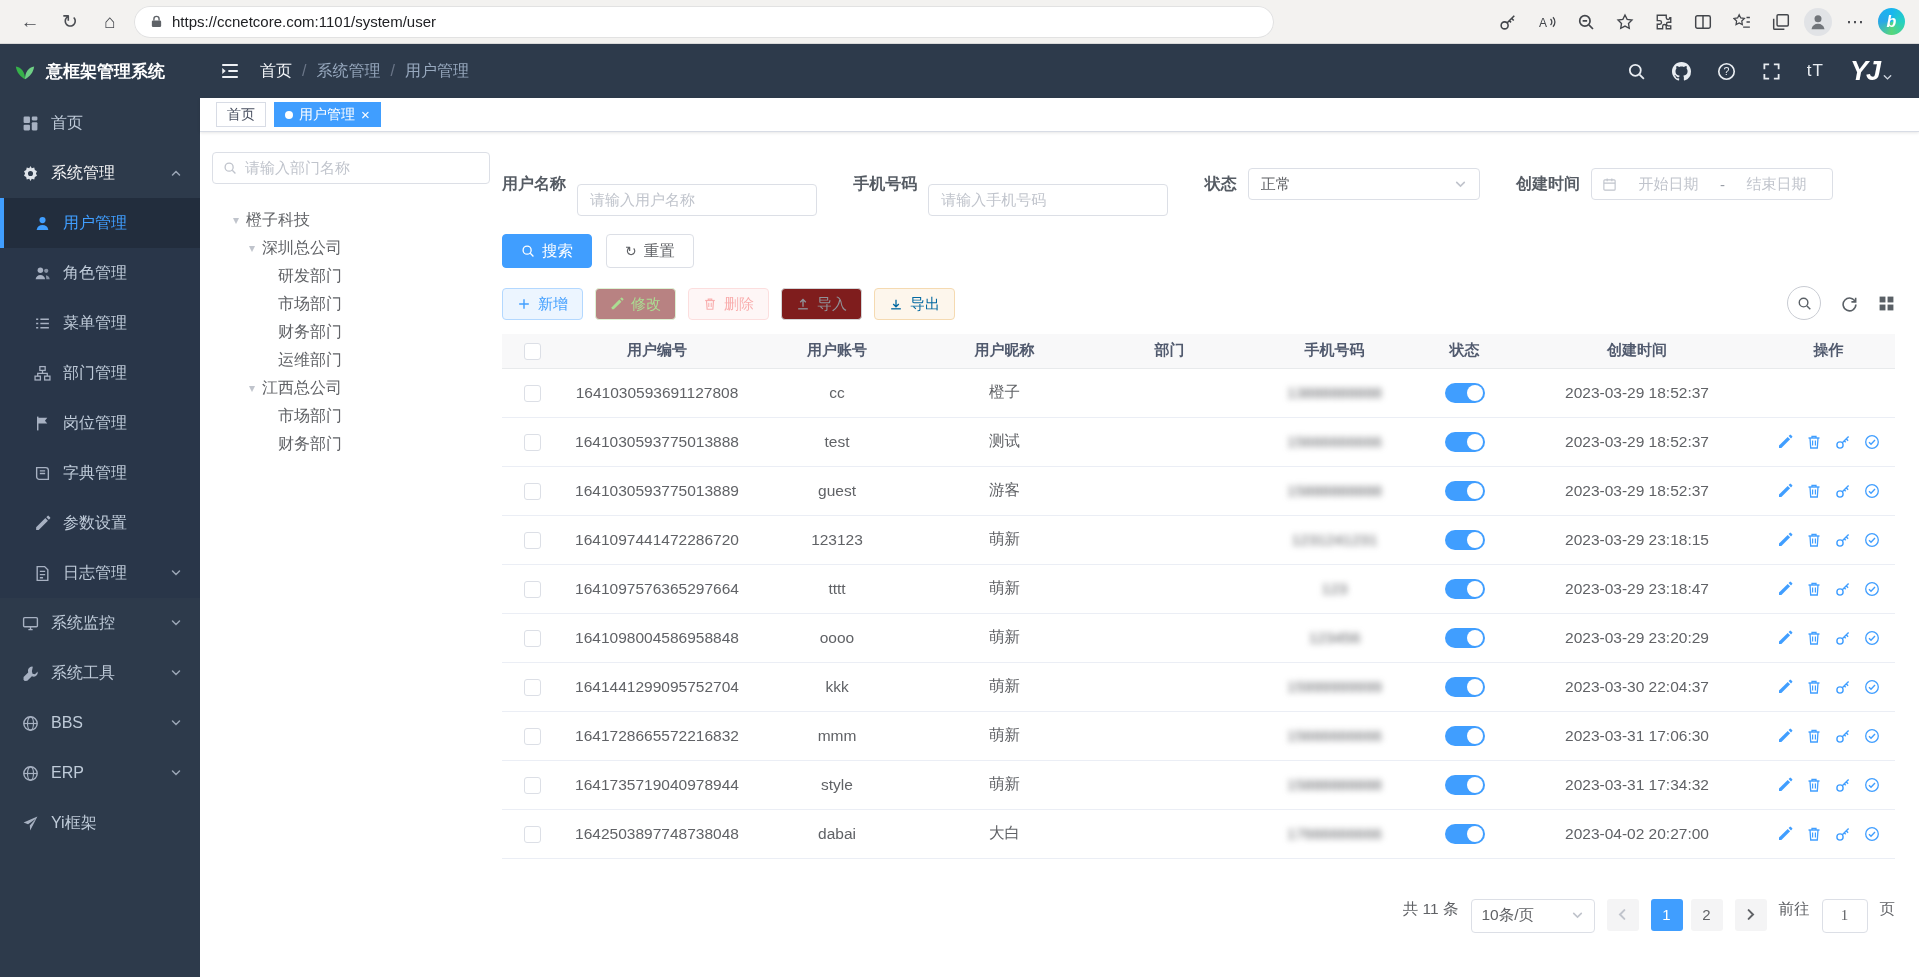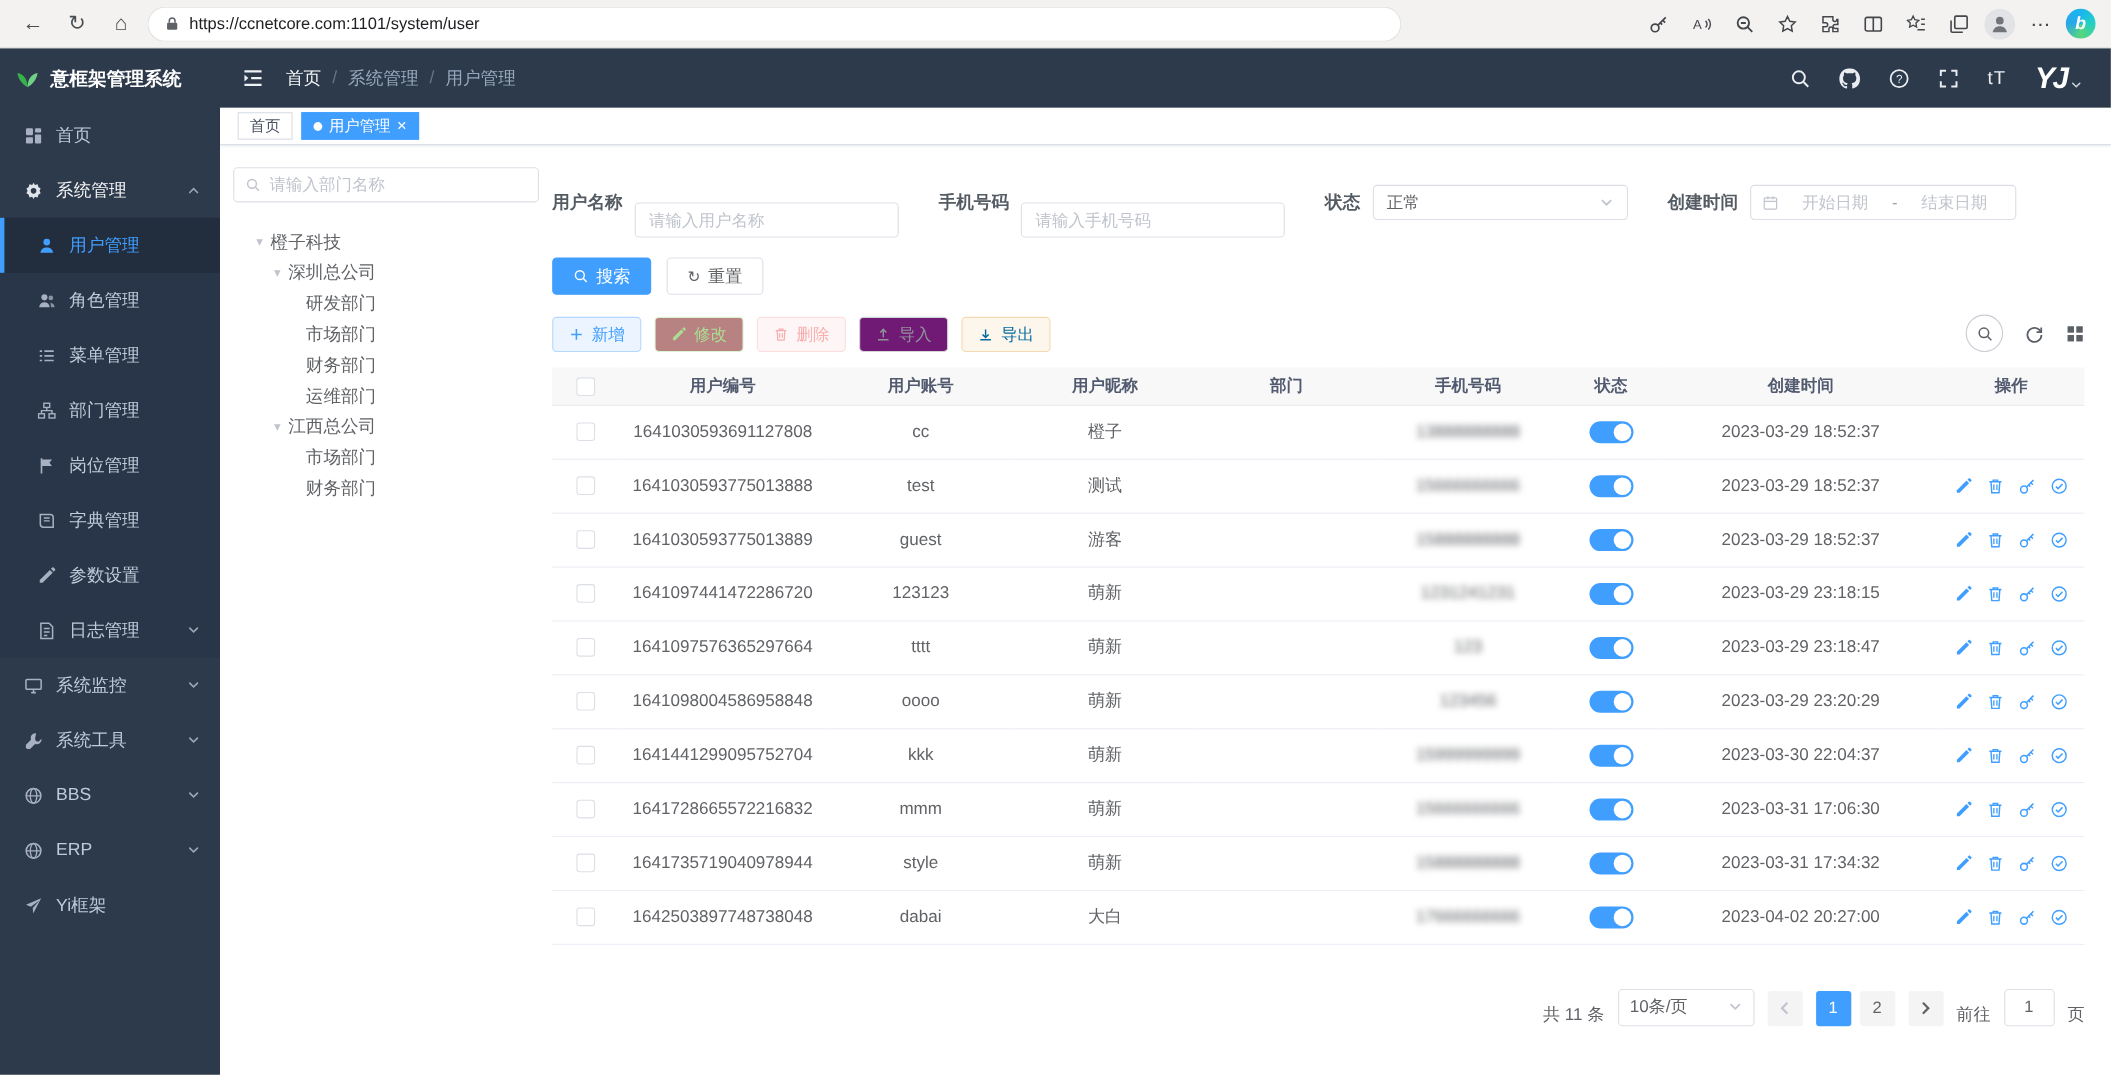--- a/index.html
+++ b/index.html
@@ -1,20 +1,20 @@
 <!DOCTYPE html>
 <html><head>
 <meta charset="utf-8">
 <style>
   *{margin:0;padding:0;box-sizing:border-box;}
   body{width:1919px;height:977px;overflow:hidden;background:#fff;color:#606266;
        font-family:"Liberation Sans","DejaVu Sans",sans-serif;font-size:16px;}
   .ic{display:inline-flex;align-items:center;justify-content:center;line-height:1;}
   .ic svg{width:1em;height:1em;display:block;}
-  input{font-family:Liberation Sans, sans-serif;}
+  input{font-family:Liberation Serif, serif;}
 
   
   .browser{height:44px;background:#f3f2f0;border-bottom:1px solid #d9d9d9;display:flex;align-items:center;padding:0 14px;gap:8px;}
   .bic{width:32px;height:32px;display:flex;align-items:center;justify-content:center;color:#4a4d52;font-size:19px;border-radius:6px;cursor:pointer;}
   .addr{flex:1;max-width:1140px;height:32px;background:#fff;border-radius:16px;display:flex;align-items:center;padding:0 16px;gap:9px;box-shadow:inset 0 0 0 1px #e2e2e2;cursor:text;}
   .lockic{color:#5f6368;font-size:13px;}
   .url{font-size:15px;color:#202124;white-space:nowrap;}
   .bicons{display:flex;align-items:center;gap:7px;margin-left:auto;}
   .bicons .bic{font-size:18px;color:#43464b;}
   .avatar{width:28px;height:28px;border-radius:50%;background:#e1e3e6;color:#71757a;display:flex;align-items:center;justify-content:center;font-size:20px;overflow:hidden;cursor:pointer;}
@@ -88,40 +88,40 @@
   .btn .ic{font-size:14px;}
   .btn-search{height:34px;padding:0 18px;background:#409eff;border-color:#409eff;color:#fff;}
   .btn-reset{height:34px;padding:0 18px;border-color:#dcdfe6;color:#606266;}
 
   .action-row{margin-top:18px;display:flex;align-items:flex-end;}
   .tbtns{display:flex;gap:12px;}
   .btn-sm{height:32px;padding:0 14px;font-size:15px;}
   .plain-primary{background:#ecf5ff;border-color:#b3d8ff;color:#409eff;}
   .plain-success{background:#7f1d1d;border-color:#c2e7b0;color:#67c23a;}
   .plain-danger{background:#fef0f0;border-color:#fbc4c4;color:#f56c6c;}
-  .plain-info{background:#701a75;border-color:#d3d4d6;color:#909399;}
+  .plain-info{background:#7f1d1d;border-color:#d3d4d6;color:#909399;}
   .plain-warning{background:#fdf6ec;border-color:#f5dab1;color:#0369a1;}
   .btn.disabled{opacity:.55;cursor:not-allowed;}
   .action-right{margin-left:auto;display:flex;align-items:center;gap:20px;}
   .round-btn{width:34px;height:34px;border:1px solid #c9ccd3;border-radius:50%;font-size:15px;color:#5a6066;cursor:pointer;}
   .flat-icon{font-size:17px;color:#5a6066;cursor:pointer;}
 
   
   table.grid{width:100%;border-collapse:collapse;margin-top:14px;table-layout:fixed;}
   .grid th{height:34px;background:#f8f8f9;color:#515a6e;font-weight:bold;font-size:15px;text-align:center;border-bottom:1px solid #e8eaec;white-space:nowrap;}
   .grid td{height:49px;text-align:center;font-size:15.5px;color:#606266;border-bottom:1px solid #ebeef5;white-space:nowrap;overflow:hidden;}
   .cb{width:17px;height:17px;border:1px solid #dcdfe6;border-radius:3px;display:inline-block;background:#fff;cursor:pointer;vertical-align:middle;}
   .blurred{filter:blur(3px);user-select:none;}
   .switch{width:40px;height:20px;border-radius:10px;background:#409eff;display:inline-block;position:relative;cursor:pointer;vertical-align:middle;}
   .switch .knob{position:absolute;right:2px;top:2px;width:16px;height:16px;border-radius:50%;background:#fff;}
   .ops{display:flex;justify-content:center;align-items:center;gap:13px;color:#409eff;}
   .opi{font-size:16px;cursor:pointer;}
 
   
-  .pager{margin-top:40px;display:flex;align-items:flex-end;justify-content:flex-end;gap:12px;font-size:15.5px;color:#606266;}
+  .pager{margin-top:40px;display:flex;align-items:flex-start;justify-content:flex-end;gap:12px;font-size:15.5px;color:#606266;}
   .psize{width:124px;height:34px;border:1px solid #dcdfe6;border-radius:4px;display:flex;align-items:center;justify-content:space-between;padding:0 10px;cursor:pointer;}
   .pages{display:inline-flex;gap:8px;}
   .pbtn{min-width:32px;height:32px;border-radius:3px;background:#f4f4f5;color:#606266;display:inline-flex;align-items:center;justify-content:center;font-size:15px;cursor:pointer;}
   .pbtn.disabled{color:#c0c4cc;}
   .pbtn.active{background:#409eff;color:#fff;}
   .goto-input{width:46px;height:34px;border:1px solid #dcdfe6;border-radius:4px;text-align:center;font-size:15px;color:#606266;outline:none;}
 </style>
 </head>
 <body>
 

